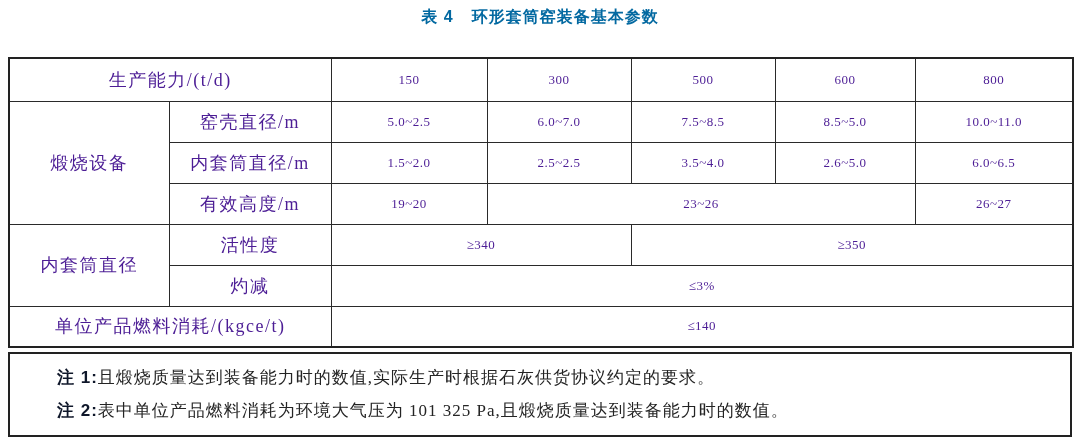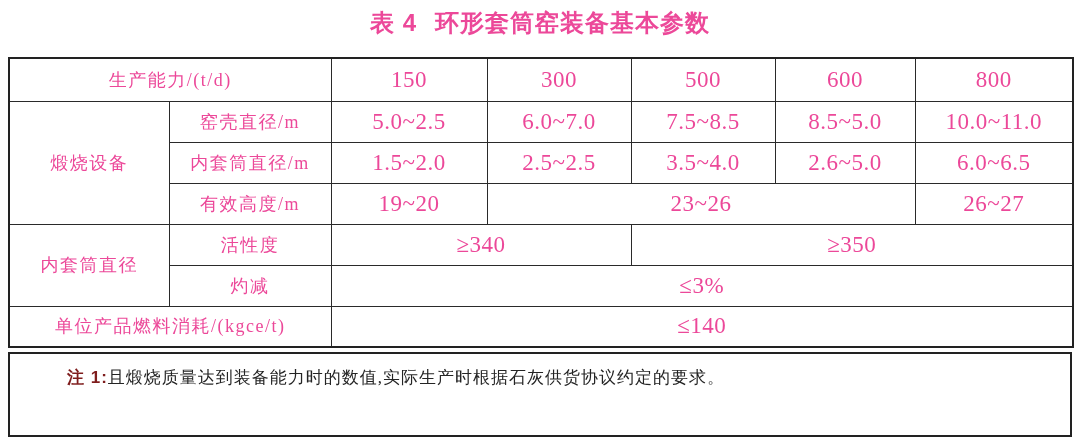--- a/index.html
+++ b/index.html
@@ -12,66 +12,65 @@
     overflow: hidden;
   }
   .page { position: relative; width: 1080px; height: 443px; }
 
   .title {
     position: absolute;
     top: 7px; left: 0; width: 100%;
     text-align: center;
     font-family: "Liberation Sans", "DejaVu Sans", sans-serif;
     font-weight: bold;
-    font-size: 24px;
+    font-size: 16px;
     letter-spacing: 1px;
-    color: #ec4899;
+    color: #0369a1;
   }
   .title .gap { display: inline-block; width: 18px; }
 
   table.main-table {
     position: absolute;
     left: 8px; top: 57px;
     width: 1064px;
     border-collapse: collapse;
     table-layout: fixed;
   }
   table.main-table td {
     border: 1px solid #2a2a2a;
     text-align: center;
     vertical-align: middle;
     height: 41px;
     font-size: 18px;
     padding: 0 2px;
-    color: #ec4899;
+    color: #4c1d95;
   }
   table.main-table { border: 2px solid #222; }
   table.main-table td.zh { letter-spacing: 1.5px; }
-  table.main-table td.num { font-size: 23px; letter-spacing: 0.5px; }
+  table.main-table td.num { font-size: 13px; letter-spacing: 0.5px; }
   tr.first-row td { height: 43px; }
 
   .notes-box {
     position: absolute;
     left: 8px; top: 352px;
     width: 1064px; height: 85px;
     border: 2px solid #222;
     padding: 7px 0 0 47px;
   }
   .note-line {
     font-size: 17px;
     line-height: 33px;
     letter-spacing: 1px;
     color: #242424;
     white-space: nowrap;
   }
   .note-line .note-label {
     font-family: "Liberation Sans", "DejaVu Sans", sans-serif;
     font-weight: bold;
-    color: #7f1d1d;
-    margin-left: 10px;
+    color: #0f172a;
   }
 
   .watermark {
     position: absolute;
     right: 60px; top: 12px;
     display: flex;
     align-items: center;
     gap: 4px;
     opacity: 0.85;
     pointer-events: none;
@@ -150,16 +149,19 @@
         <td colspan="2" class="zh">单位产品燃料消耗/(kgce/t)</td>
         <td class="num" colspan="5">≤140</td>
       </tr>
     </tbody>
   </table>
 
   <div class="notes-box">
     <div class="note-line">
       <span class="note-label">注 1:</span><span>且煅烧质量达到装备能力时的数值,实际生产时根据石灰供货协议约定的要求。</span>
     </div>
+    <div class="note-line">
+      <span class="note-label">注 2:</span><span>表中单位产品燃料消耗为环境大气压为 101 325 Pa,且煅烧质量达到装备能力时的数值。</span>
+    </div>
 
   </div>
 
 </div>
 
 </body></html>

